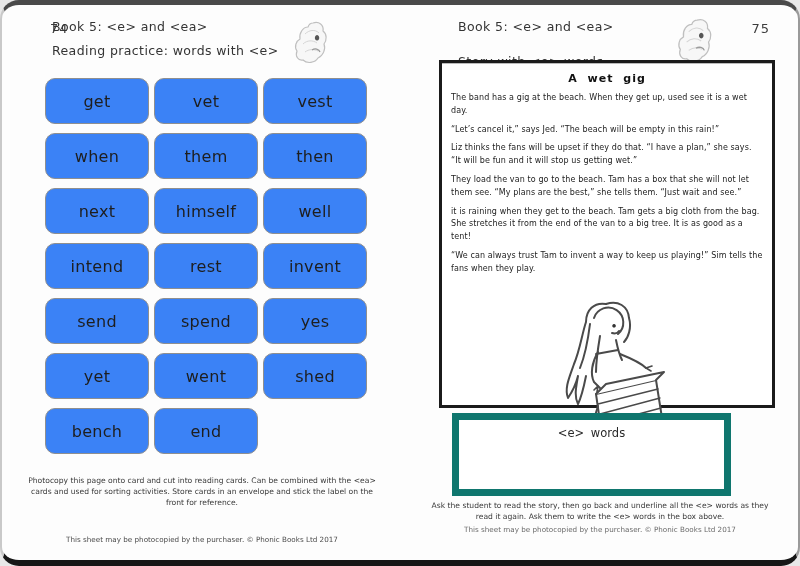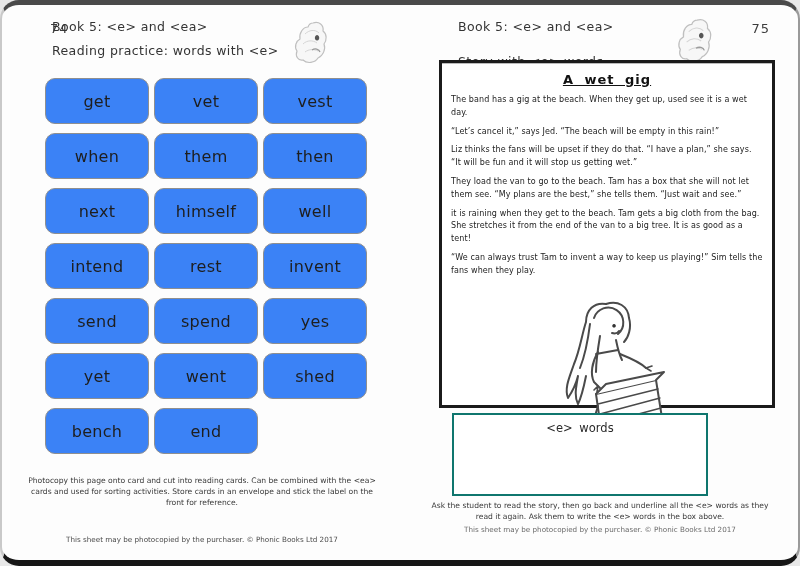--- a/index.html
+++ b/index.html
@@ -59,31 +59,31 @@
   .footer-left  { top:530px; }
   .footer-right { top:520px; color:#6a6a6a; }
 
   
   .storybox {
     position:absolute; left:39px; top:55px; width:336px; height:348px;
     border:3px solid #1b1b1b; background:#fff; padding:7px 9px 0 9px;
     box-shadow: inset 0 1px 0 #bbb;
   }
   .story-title {
-    text-align:center; font-weight:bold; font-size:13px; color:#111;
-    text-decoration:underline; word-spacing:5px; letter-spacing:1px;
+    text-align:center; font-weight:bold; font-size:11px; color:#111;
+    word-spacing:5px; letter-spacing:1px;
     margin:2px 0 7px 0;
   }
   .story-p { font-size:8px; line-height:1.6; color:#222; margin-bottom:6px; letter-spacing:.1px; }
   .illustration { position:absolute; left:92px; top:235px; }
 
   
   .wordsbox {
-    position:absolute; left:52px; top:408px; width:256px; height:83px;
-    border:2px solid #0f766e; background:#fff;
+    position:absolute; left:52px; top:408px; width:279px; height:83px;
+    border:7px solid #0f766e; background:#fff;
   }
   .wordsbox-title { text-align:center; font-size:11.5px; color:#2a2a2a; margin-top:6px; word-spacing:3px; }
 
   .instruction {
     position:absolute; left:25px; top:495px; width:350px;
     font-size:7.6px; line-height:1.5; text-align:center; color:#3a3a3a;
   }
   svg { display:block; }
 </style>
 </head>

